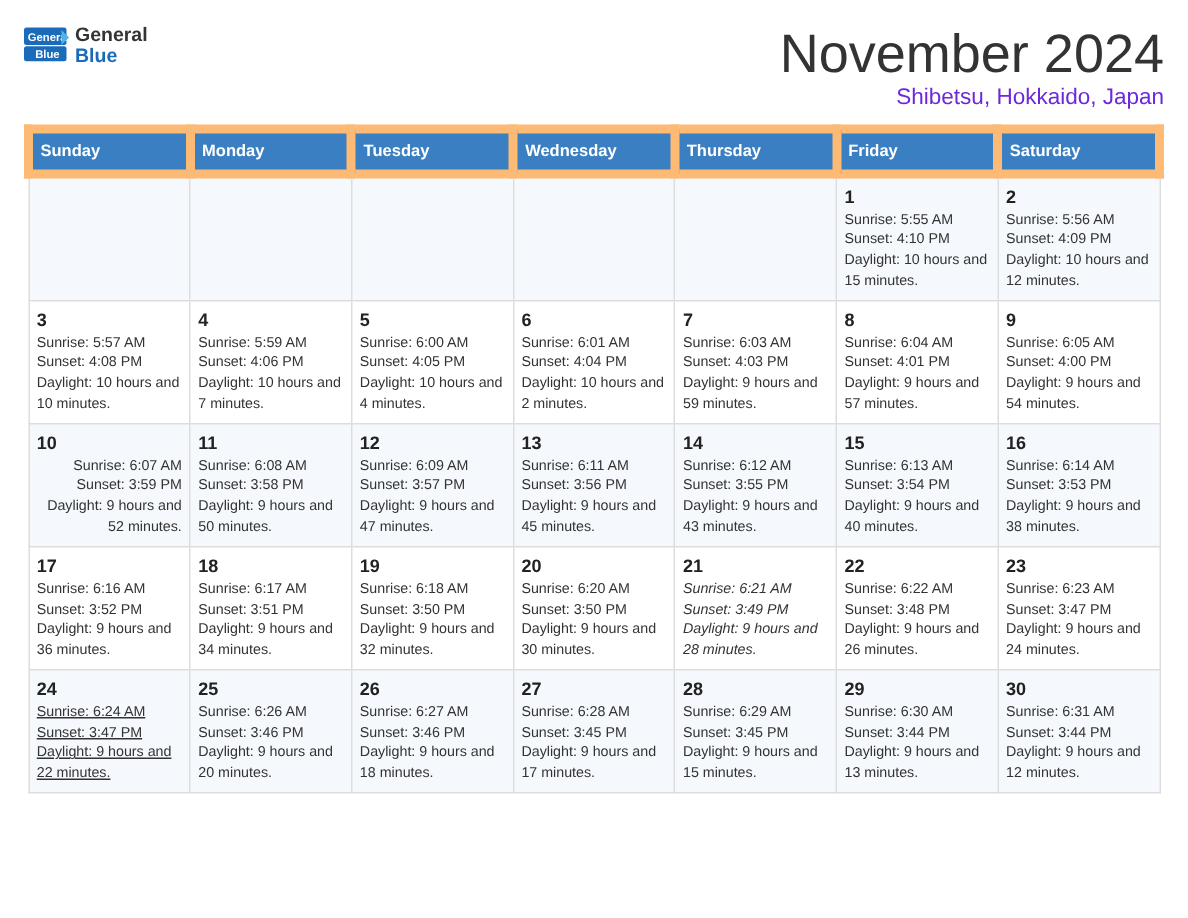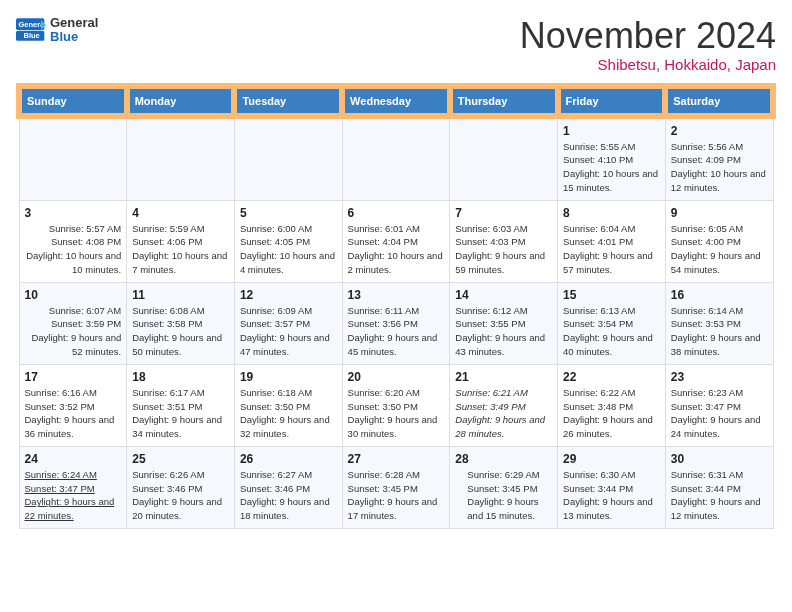--- a/index.html
+++ b/index.html
@@ -27,21 +27,21 @@
     }
     .title-section { text-align: right; }
     .calendar-title {
       font-size: 36px;
       font-weight: 300;
       color: #333;
       line-height: 1.1;
     }
     .calendar-subtitle {
       font-size: 15px;
-      color: #be185d;
+      color: #6d28d9;
     }
     table {
       width: 100%;
       border-collapse: collapse;
       font-size: 10.5px;
     }
     thead tr {
       background: #3a7fc1;
       color: #fff;
     }
@@ -132,21 +132,21 @@
         <td>
           <span class="day-number">2</span>
           <div class="day-info" style="white-space: pre-line;">Sunrise: 5:56 AM
 Sunset: 4:09 PM
 Daylight: 10 hours and 12 minutes.</div>
         </td>
       </tr>
       <tr>
         <td>
           <span class="day-number">3</span>
-          <div class="day-info" style="white-space: pre-line; text-align: right;">Sunrise: 5:57 AM
+          <div class="day-info" style="white-space: pre-line;">Sunrise: 5:57 AM
 Sunset: 4:08 PM
 Daylight: 10 hours and 10 minutes.</div>
         </td>
         <td>
           <span class="day-number">4</span>
           <div class="day-info" style="white-space: pre-line;">Sunrise: 5:59 AM
 Sunset: 4:06 PM
 Daylight: 10 hours and 7 minutes.</div>
         </td>
         <td>
@@ -288,21 +288,21 @@
 Daylight: 9 hours and 18 minutes.</div>
         </td>
         <td>
           <span class="day-number">27</span>
           <div class="day-info" style="white-space: pre-line;">Sunrise: 6:28 AM
 Sunset: 3:45 PM
 Daylight: 9 hours and 17 minutes.</div>
         </td>
         <td>
           <span class="day-number">28</span>
-          <div class="day-info" style="white-space: pre-line; margin-left: 12px;">Sunrise: 6:29 AM
+          <div class="day-info" style="white-space: pre-line;">Sunrise: 6:29 AM
 Sunset: 3:45 PM
 Daylight: 9 hours and 15 minutes.</div>
         </td>
         <td>
           <span class="day-number">29</span>
           <div class="day-info" style="white-space: pre-line;">Sunrise: 6:30 AM
 Sunset: 3:44 PM
 Daylight: 9 hours and 13 minutes.</div>
         </td>
         <td>

